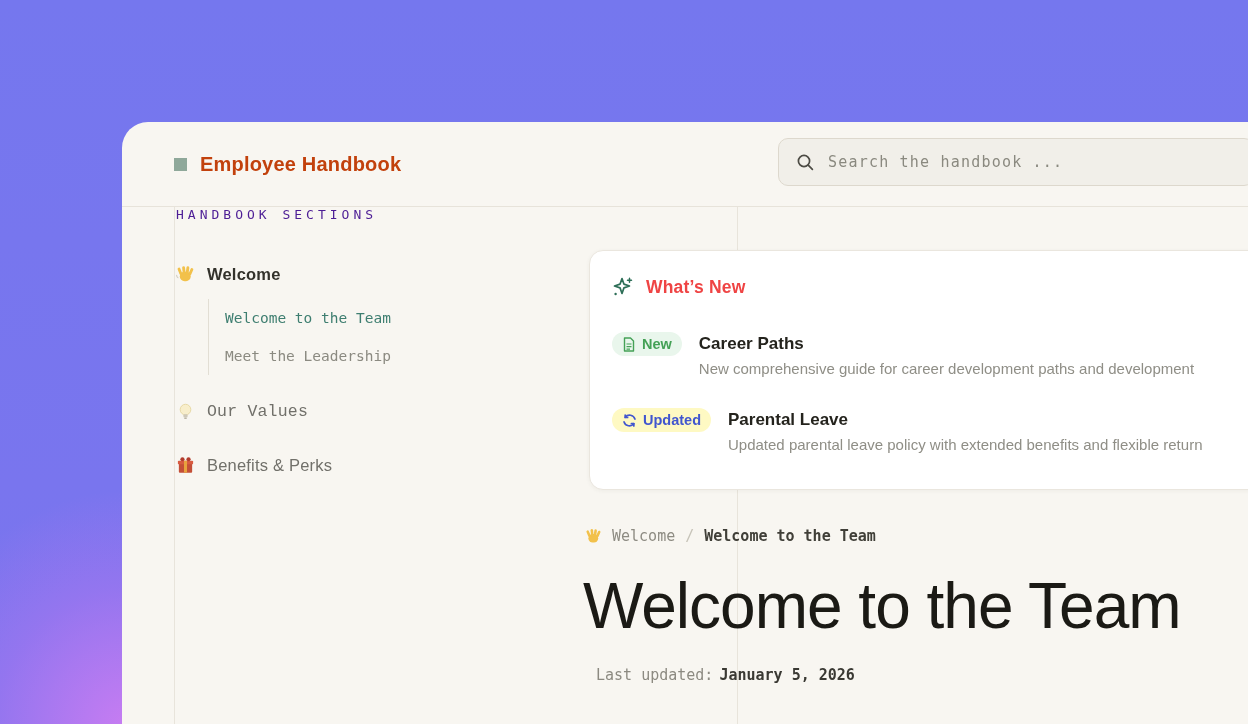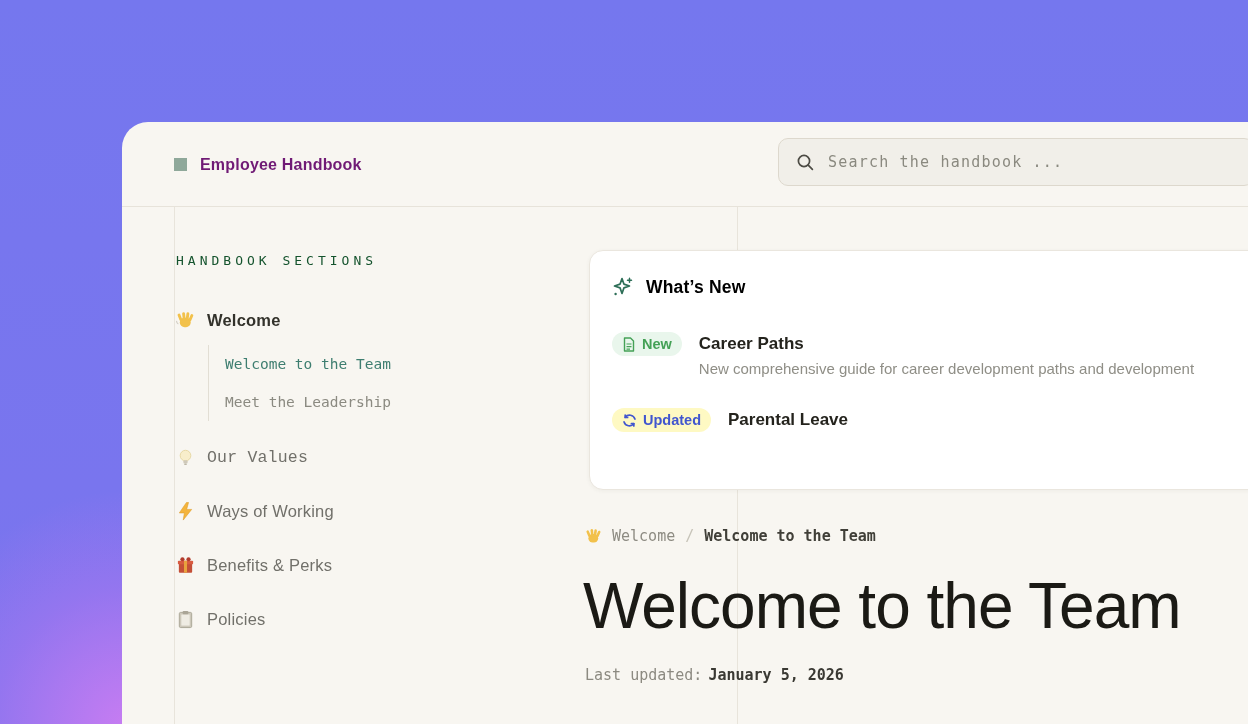--- a/index.html
+++ b/index.html
@@ -12,82 +12,82 @@
     position:relative;
   }
   .window {
     position:absolute; left:122px; top:122px; right:0; bottom:0;
     background:#f8f6f1; border-top-left-radius:26px; overflow:hidden;
   }
   
   .header { position:absolute; top:0; left:0; right:0; height:85px; border-bottom:1px solid #e7e3da; }
   .brand { position:absolute; left:52px; top:0; height:85px; display:flex; align-items:center; gap:13px; }
   .logo-square { width:13px; height:13px; background:#8fa89a; }
-  .brand-title { font-size:16px; font-weight:600; color:#701a75; letter-spacing:.2px; }
+  .brand-title { font-size:20px; font-weight:600; color:#c2410c; letter-spacing:.2px; }
   .search {
     position:absolute; left:656px; top:16px; height:48px; right:-6px;
     background:#f1efe9; border:1px solid #ddd8cd; border-radius:10px;
     display:flex; align-items:center; padding-left:17px; gap:13px;
   }
   .search input {
     flex:1; border:none; outline:none; background:transparent;
     font-family:"DejaVu Sans Mono", monospace; font-size:15px; letter-spacing:1.2px; color:#55544c;
   }
   .search input::placeholder { color:#8a897f; }
   
   .page-body { position:absolute; top:85px; left:0; right:0; bottom:0; }
   .vline { position:absolute; top:0; bottom:0; width:1px; background:#e8e4db; }
   .vline.v1 { left:52px; } .vline.v2 { left:615px; }
   
   .sidebar { position:absolute; left:54px; top:0; width:400px; }
   .side-heading {
-    margin-top:46px; font-family:"DejaVu Sans Mono", monospace;
-    font-size:13px; letter-spacing:4px; color:#14532d;
+    font-family:"DejaVu Sans Mono", monospace;
+    font-size:13px; letter-spacing:4px; color:#4c1d95;
   }
   .sec-item { display:flex; align-items:center; gap:12px; height:22px; cursor:pointer; }
   .sec-item .icon { width:19px; height:19px; display:flex; }
   .sec-label { font-size:16.5px; color:#71706a; font-weight:400; letter-spacing:.2px; }
   .sec-item.active .sec-label { color:#33322b; font-weight:700; }
   .m41 { margin-top:41px; } .m25 { margin-top:25px;font-family:Liberation Mono, monospace; } .m32 { margin-top:32px; }
   .sub-list { margin:14px 0 0 32px; border-left:1px solid #e2ded4; padding-left:16px; }
   .sub-item {
     font-family:"DejaVu Sans Mono", monospace; font-size:14.5px; line-height:38px;
     color:#8b8a81; cursor:pointer; white-space:nowrap;
   }
   .sub-item.active { color:#3e7e70; }
   
   .main { position:absolute; left:463px; top:0; right:0; bottom:0; }
   .wn-card {
     position:absolute; left:4px; top:43px; right:-24px; height:240px;
     background:#ffffff; border:1px solid #eae6de; border-radius:14px;
     box-shadow:0 1px 4px rgba(60,55,40,.05); padding:25px 0 0 22px; overflow:hidden;
   }
   .wn-head { display:flex; align-items:center; gap:12px; }
-  .wn-title { font-size:17.5px; font-weight:700; color:#000000; letter-spacing:.2px; }
+  .wn-title { font-size:17.5px; font-weight:700; color:#ef4444; letter-spacing:.2px; }
   .wn-row { display:flex; align-items:flex-start; gap:17px; margin-top:34px; cursor:pointer; }
   .wn-row + .wn-row { margin-top:31px; }
   .badge {
     height:24px; display:flex; align-items:center; gap:6px; padding:0 10px;
     border-radius:12px; font-size:14.5px; font-weight:700; white-space:nowrap;
   }
   .badge.new { background:#e9f6ec; color:#44a156; }
   .badge.updated { background:#fef9c3; color:#4156cf; }
   .wn-item-title { font-size:17px; font-weight:700; color:#24231d; line-height:24px; }
   .wn-item-desc { font-size:15px; color:#8f8e86; margin-top:4px; white-space:nowrap; }
   
   .breadcrumb { position:absolute; left:0; top:320px; display:flex; align-items:center; gap:10px;
     font-family:"DejaVu Sans Mono", monospace; font-size:15px; white-space:nowrap; }
   .crumb-section { color:#8d8b82; cursor:pointer; }
   .crumb-sep { color:#c6c3b8; }
   .crumb-page { color:#403f38; font-weight:700; }
   .page-title {
     position:absolute; left:-2px; top:362px;
     font-size:64px; font-weight:500; letter-spacing:-1px; color:#1b1a15; white-space:nowrap;
   }
-  .last-updated { position:absolute; left:0; top:459px;
+  .last-updated { position:absolute; left:11px; top:459px;
     font-family:"DejaVu Sans Mono", monospace; font-size:15px; white-space:nowrap; }
   .last-updated .lbl { color:#8c8a81; }
   .last-updated .val { color:#3a3933; font-weight:700; margin-left:6px; }
   .icon svg, .badge svg { display:block; }
 </style>
 </head>
 <body>
 
 <div class="window">
 
@@ -139,52 +139,34 @@
         <span class="icon">
           <svg width="19" height="19" viewBox="0 0 20 20">
               <circle cx="10" cy="8" r="5.6" fill="#f8eecb" stroke="#e6d7a2" stroke-width="1"></circle>
               <rect x="7.8" y="13" width="4.4" height="3.2" rx="1" fill="#cfc9b9"></rect>
               <rect x="8.6" y="16.2" width="2.8" height="1.8" rx="0.9" fill="#bdb7a7"></rect>
             </svg>
         </span>
         <span class="sec-label">Our Values</span>
       </div>
 
-      <div class="sec-item m32">
-        <span class="icon">
-          <svg width="19" height="19" viewBox="0 0 20 20">
-              <polygon points="11,0.5 3.5,11.5 8.8,11.5 7.6,19 16.5,7.8 11.2,7.8 13.2,0.5" fill="#f4b43c" stroke="#e09b28" stroke-width="0.6"></polygon>
-            </svg>
-        </span>
-        <span class="sec-label">Ways of Working</span>
-      </div>
 
       <div class="sec-item m32">
         <span class="icon">
           <svg width="19" height="19" viewBox="0 0 20 20">
               <rect x="3" y="8.2" width="14" height="9.3" rx="1" fill="#c44f37"></rect>
               <rect x="2" y="5" width="16" height="3.8" rx="0.9" fill="#d85b41"></rect>
               <rect x="8.4" y="5" width="3.2" height="12.5" fill="#e8a23d"></rect>
               <circle cx="6.8" cy="3.4" r="2.2" fill="#b23c2c"></circle>
               <circle cx="13.2" cy="3.4" r="2.2" fill="#b23c2c"></circle>
             </svg>
         </span>
         <span class="sec-label">Benefits &amp; Perks</span>
       </div>
 
-      <div class="sec-item m32">
-        <span class="icon">
-          <svg width="19" height="19" viewBox="0 0 20 20">
-              <rect x="3.5" y="2.5" width="13" height="16" rx="1.4" fill="#cdc8ba" stroke="#aaa596" stroke-width="1"></rect>
-              <rect x="5.6" y="4.8" width="8.8" height="11.6" fill="#efece3"></rect>
-              <rect x="7" y="1" width="6" height="3.4" rx="1" fill="#aaa596"></rect>
-            </svg>
-        </span>
-        <span class="sec-label">Policies</span>
-      </div>
     </div>
 
     <div class="main">
 
       <div class="wn-card">
         <div class="wn-head">
           <span class="icon">
             <svg width="22" height="22" viewBox="0 0 22 22">
                 <path d="M10 2.5 L11.9 8.1 L17.5 10 L11.9 11.9 L10 17.5 L8.1 11.9 L2.5 10 L8.1 8.1 Z" fill="none" stroke="#2d6e57" stroke-width="1.7" stroke-linejoin="round"></path>
                 <path d="M17.5 2.2 v4 M15.5 4.2 h4" stroke="#2d6e57" stroke-width="1.5" stroke-linecap="round"></path>
@@ -215,20 +197,21 @@
             <svg width="15" height="15" viewBox="0 0 16 16">
                 <path d="M13.8 6.5 A6 6 0 0 0 3.4 4.6" fill="none" stroke="#4156cf" stroke-width="1.8" stroke-linecap="round"></path>
                 <path d="M3.4 2.2 v2.6 h2.6" fill="none" stroke="#4156cf" stroke-width="1.8" stroke-linecap="round" stroke-linejoin="round"></path>
                 <path d="M2.2 9.5 A6 6 0 0 0 12.6 11.4" fill="none" stroke="#4156cf" stroke-width="1.8" stroke-linecap="round"></path>
                 <path d="M12.6 13.8 v-2.6 h-2.6" fill="none" stroke="#4156cf" stroke-width="1.8" stroke-linecap="round" stroke-linejoin="round"></path>
               </svg>
             <span>Updated</span>
           </span>
           <div>
             <div class="wn-item-title">Parental Leave</div>
+            <div class="wn-item-desc">Updated parental leave policy with extended benefits and flexible return</div>
           </div>
         </div>
       </div>
 
       <div class="breadcrumb">
         <span class="icon">
           <svg width="17" height="17" viewBox="0 0 20 20">
               <g fill="#f2c14b">
                 <rect x="4" y="7" width="11.5" height="10" rx="5"></rect>
                 <rect x="2.6" y="2.6" width="3" height="8" rx="1.5" transform="rotate(-22 4.1 6.6)"></rect>

